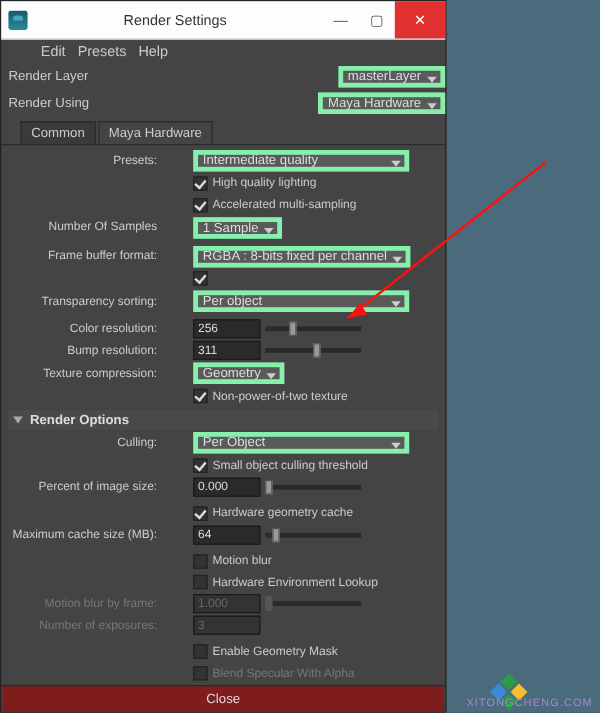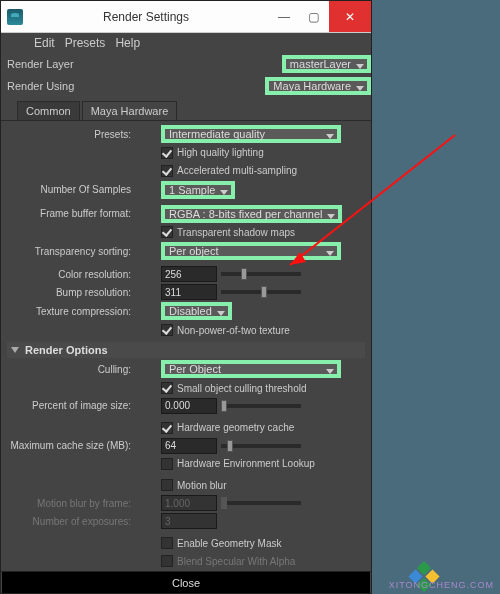--- a/index.html
+++ b/index.html
@@ -31,21 +31,21 @@
   .cbx { width: 12px; height: 12px; background: #333; border: 1px solid #222; position: relative; display: inline-block; }
   .cbx.on::after { content:""; position:absolute; left:2px; top:0px; width:4px; height:7px; border-right:2px solid #ddd; border-bottom:2px solid #ddd; transform: rotate(40deg); }
   .cbl { font-size: 10px; color: #ccc; }
   .cbl.dim { color: #777; }
   .numfield { width: 56px; height: 16px; background: #2a2a2a; border: 1px solid #1a1a1a; color: #ddd; font-size: 10px; padding-left: 3px; display: flex; align-items: center; }
   .numfield.dim { color: #666; background: #333; }
   .slider { width: 80px; height: 4px; background: #2a2a2a; position: relative; }
   .slider .knob { position: absolute; top: -4px; width: 6px; height: 12px; background: #999; border: 1px solid #555; }
   .slider.dis .knob { background: #555; }
   .footer { height: 22px; border-top: 1px solid #222; display: flex; align-items: center; justify-content: center; }
-  .close-btn { flex: 1; height: 100%; display: flex; align-items: center; justify-content: center; background: #000000; font-size: 11px; color: #ddd; margin: 1px; }
+  .close-btn { flex: 1; height: 100%; display: flex; align-items: center; justify-content: center; background: #7f1d1d; font-size: 11px; color: #ddd; margin: 1px; }
   .arrow-annot { position: absolute; pointer-events: none; }
   .watermark { position: absolute; right: 6px; bottom: 4px; font-size: 9px; color: #a8c; letter-spacing: 1px; }
   .logo-shape { position: absolute; right: 64px; bottom: 4px; width: 24px; height: 24px; transform: rotate(45deg); }
   .logo-shape div { position: absolute; width: 10px; height: 10px; }
   .logo-shape .a { background:#2a9a4a; left:0; top:0; }
   .logo-shape .b { background:#f5c030; left:12px; top:0; }
   .logo-shape .c { background:#3a8ad8; left:0; top:12px; }
   .logo-shape .d { background:#2a9a4a; left:12px; top:12px; }
 </style>
 </head>
@@ -136,21 +136,20 @@
           <span>RGBA : 8-bits fixed per channel</span>
           <div class="arrow"></div>
         </div>
       </div>
     </div>
 
     <div class="form-row">
       <div class="lbl"></div>
       <div class="val">
         <span class="cbx on"></span>
-        <span class="cbl">Transparent shadow maps</span>
       </div>
     </div>
 
     <div class="form-row">
       <div class="lbl">Transparency sorting:</div>
       <div class="val">
         <div class="dropdown wide-drop">
           <span>Per object</span>
           <div class="arrow"></div>
         </div>
@@ -174,21 +173,21 @@
         <div class="slider">
             <div class="knob" style="left:40px"></div>
           </div>
       </div>
     </div>
 
     <div class="form-row">
       <div class="lbl">Texture compression:</div>
       <div class="val">
         <div class="dropdown" style="min-width:64px">
-          <span>Disabled</span>
+          <span>Geometry</span>
           <div class="arrow"></div>
         </div>
       </div>
     </div>
 
     <div class="form-row">
       <div class="lbl"></div>
       <div class="val">
         <span class="cbx on"></span>
         <span class="cbl">Non-power-of-two texture</span>
@@ -239,33 +238,33 @@
     <div class="form-row">
       <div class="lbl">Maximum cache size (MB):</div>
       <div class="val">
         <div class="numfield">64</div>
         <div class="slider">
             <div class="knob" style="left:6px"></div>
           </div>
       </div>
     </div>
 
+    <div class="form-row" style="margin-top:6px">
+      <div class="lbl"></div>
+      <div class="val">
+        <span class="cbx"></span>
+        <span class="cbl">Motion blur</span>
+      </div>
+    </div>
+
     <div class="form-row">
       <div class="lbl"></div>
       <div class="val">
         <span class="cbx"></span>
         <span class="cbl">Hardware Environment Lookup</span>
-      </div>
-    </div>
-
-    <div class="form-row" style="margin-top:6px">
-      <div class="lbl"></div>
-      <div class="val">
-        <span class="cbx"></span>
-        <span class="cbl">Motion blur</span>
       </div>
     </div>
 
     <div class="form-row">
       <div class="lbl dim">Motion blur by frame:</div>
       <div class="val">
         <div class="numfield dim">1.000</div>
         <div class="slider dis">
             <div class="knob" style="left:0"></div>
           </div>

